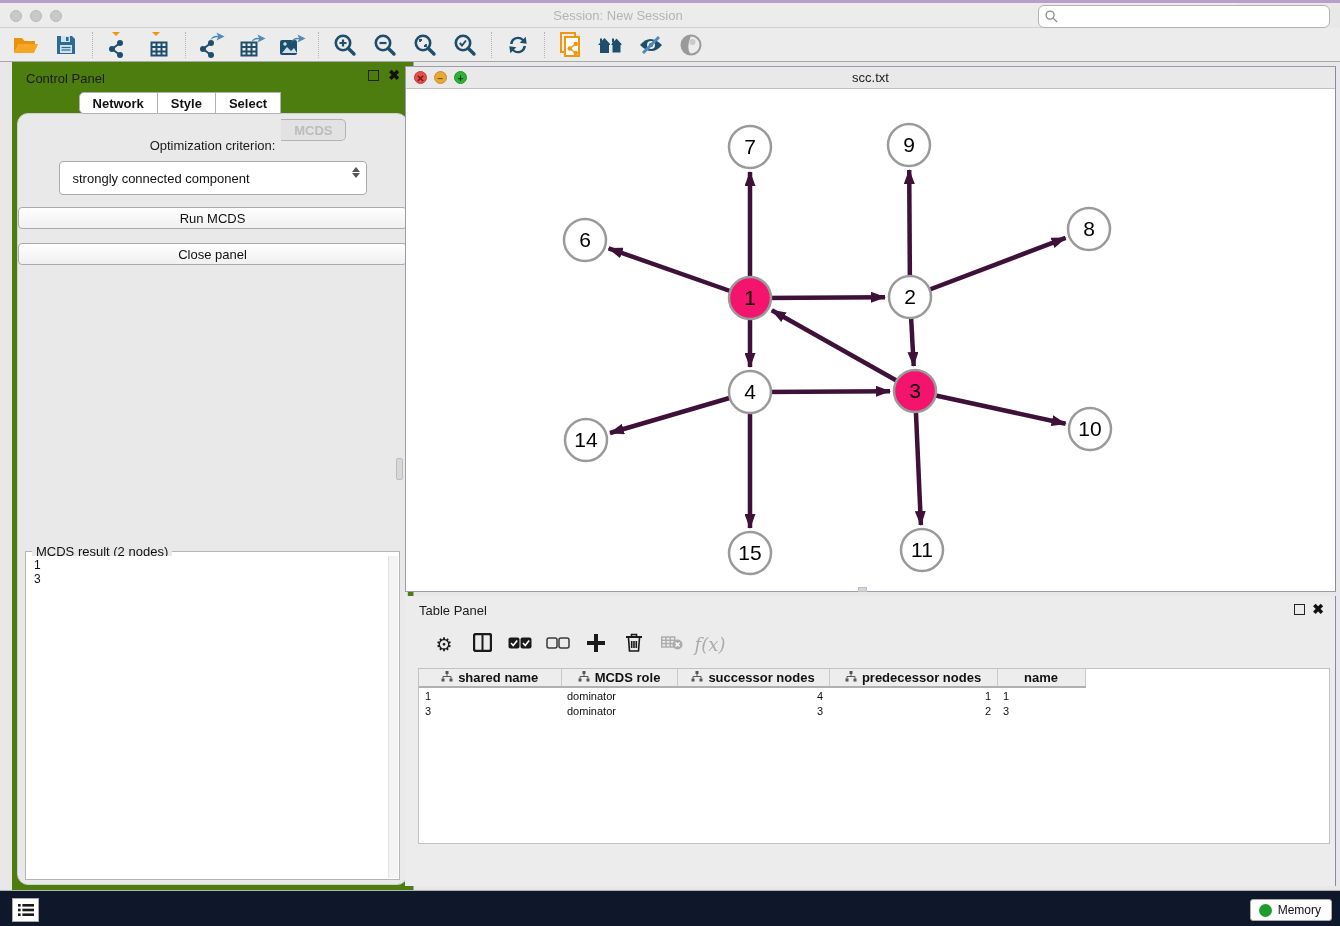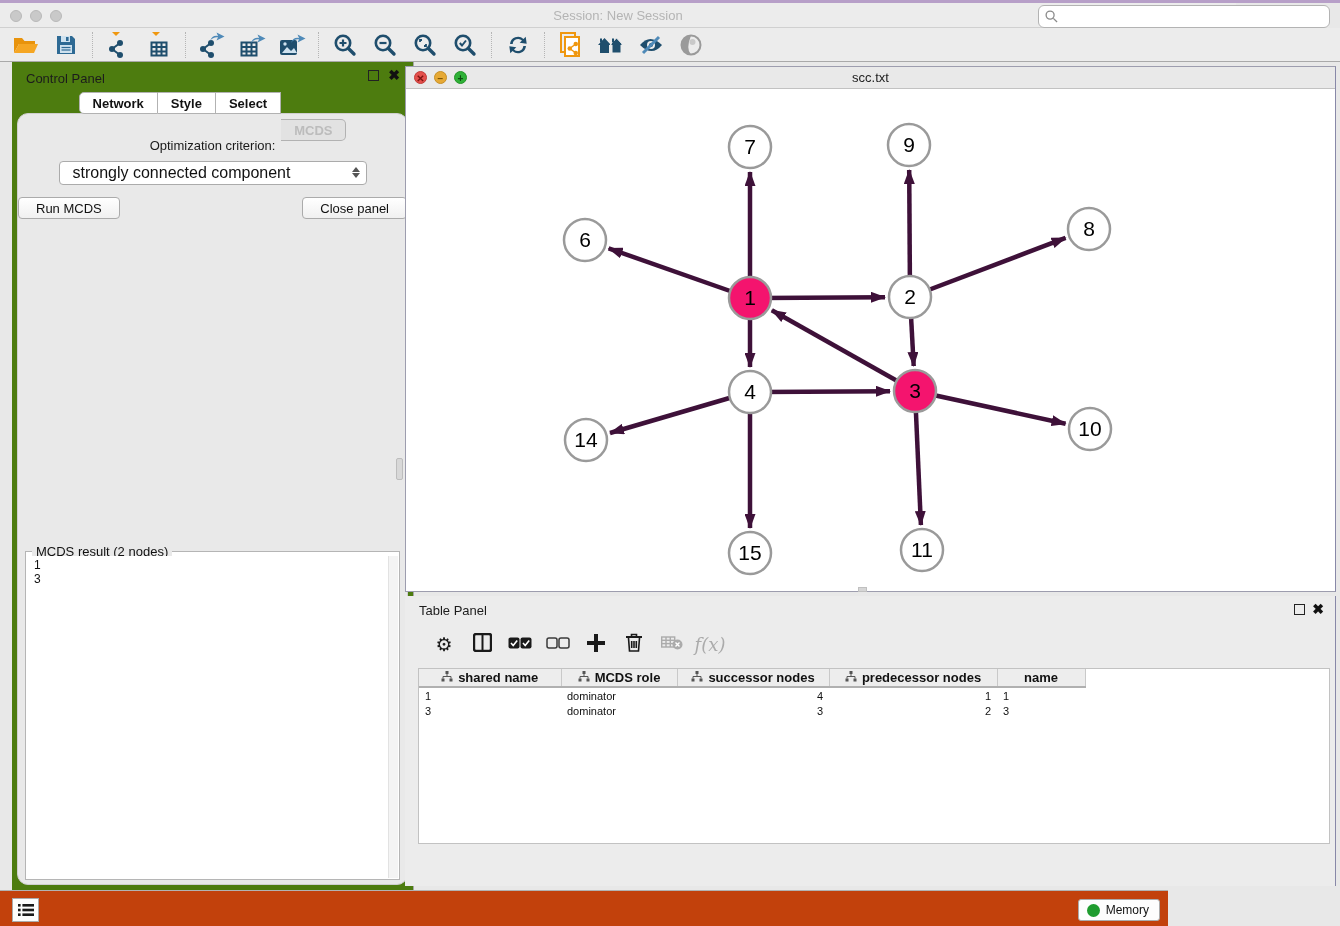--- a/index.html
+++ b/index.html
@@ -30,25 +30,25 @@
   .panel-float { position:absolute; top:8px; width:11px; height:11px; border:1.5px solid #222; background:transparent; }
   .panel-close { position:absolute; top:5px; font-size:14px; font-weight:bold; color:#111; line-height:16px; }
   #cp-float { right:34px; } #cp-close { right:13px; }
   .tabrow { display:flex; justify-content:center; position:relative; z-index:2; }
   .tab { height:22px; padding:0 13px; font-size:13px; font-weight:bold; color:#111; background:#fff; border:1px solid #b2b2b2; border-left-width:0; display:flex; align-items:center; }
   .tab:first-child { border-left-width:1px; border-top-left-radius:5px; border-bottom-left-radius:5px; }
   .tab:last-child { border-top-right-radius:5px; border-bottom-right-radius:5px; }
   .tab.selected { background:#e2e2e2; color:#bcbcbc;margin-top:27px; }
   #cp-body { position:absolute; left:5px; right:5px; top:51px; bottom:5px; background:#e9e9e9; border:1px solid #cfcfcf; border-radius:11px; }
   #opt-label { margin-top:24px; text-align:center; font-size:13px; color:#1a1a1a; }
-  #criterion-select { position:relative; margin:8px auto 0; width:308px; height:24px; background:#fff; border:1px solid #ababab; border-radius:4px; font-size:16px; color:#111; display:flex; align-items:center; padding-left:13px; }
+  #criterion-select { position:relative; margin:8px auto 0; width:308px; height:34px; background:#fff; border:1px solid #ababab; border-radius:4px; font-size:13px; color:#111; display:flex; align-items:center; padding-left:13px; }
   #criterion-stepper { position:absolute; right:5px; top:2px; width:10px; height:16px; display:flex; flex-direction:column; align-items:center; justify-content:center; gap:1px; }
   .stp { width:0; height:0; border-left:4px solid transparent; border-right:4px solid transparent; }
   .stp.up { border-bottom:5px solid #555; } .stp.down { border-top:5px solid #555; }
-  #cp-buttons { margin-top:12px; display:flex; justify-content:space-between; gap:22px; }
+  #cp-buttons { margin-top:12px; display:flex; justify-content:flex-start; gap:14px;flex-direction:column; }
   .push-btn { height:22px; padding:0 17px; font-size:13px; color:#111; background:linear-gradient(#ffffff,#f0f0f0); border:1px solid #ababab; border-radius:4px; }
   #result-group { position:absolute; left:7px; right:7px; top:437px; bottom:4px; border:1px solid #b5b5b5; background:#fff; }
   #result-title { position:absolute; left:6px; top:-8px; background:#e9e9e9; padding:0 4px; font-size:13px; color:#111; }
   #result-text { position:absolute; left:1px; top:4px; right:12px; bottom:1px; background:#fff; font-size:12px; color:#111; padding:2px 0 0 7px; white-space:pre; overflow:hidden; }
   #result-scrollbar { position:absolute; right:1px; top:4px; width:10px; bottom:1px; background:#f4f4f4; border-left:1px solid #e2e2e2; }
   #cp-splitter-grip { position:absolute; left:396px; top:458px; width:7px; height:22px; background:#d8d8d8; border:1px solid #bdbdbd; border-radius:2px; }
 
   
   #net-window { position:absolute; left:405px; top:66px; width:931px; height:526px; background:#fff; border:1px solid #9d9dae; border-right-color:#8888a8; }
   #net-titlebar { position:absolute; left:0; top:0; right:0; height:22px; background:#e9e9e9; border-bottom:1px solid #c2c2c2; }
@@ -71,21 +71,21 @@
   .tpt-glyph { font-size:19px; line-height:1; }
   .fx { font-family:"DejaVu Serif", serif; font-style:italic; font-size:18px; }
   #tp-table-wrap { position:absolute; left:13px; top:72px; right:5px; bottom:42px; background:#fff; border:1px solid #c2c2c2; overflow:hidden; }
   table { border-collapse:collapse; table-layout:fixed; }
   th { background:#ededed; border-right:1px solid #c9c9c9; border-bottom:2px solid #b0b0b0; height:18px; font-size:13px; font-weight:bold; color:#111; text-align:center; overflow:hidden; white-space:nowrap; }
   th .th-inner { display:flex; align-items:center; justify-content:center; gap:5px; }
   td { height:16px; font-size:11px; color:#111; padding:0 6px; overflow:hidden; white-space:nowrap; }
   #tp-tabs { position:absolute; left:0; right:0; bottom:8px; display:flex; justify-content:center; }
 
   
-  #statusbar { position:absolute; left:0; top:890px; width:1168px; height:36px; background:#c2410c; border-top:1px solid #b2b2b2; }
+  #statusbar { position:absolute; left:0; top:890px; width:1340px; height:36px; background:#0f172a; border-top:1px solid #b2b2b2; }
   #list-btn { position:absolute; left:12px; top:7px; width:27px; height:24px; background:#fdfdfd; border:1px solid #ababab; display:flex; align-items:center; justify-content:center; }
   #memory-btn { position:absolute; right:8px; top:8px; height:22px; padding:0 10px 0 8px; background:#fdfdfd; border:1px solid #ababab; border-radius:3px; display:flex; align-items:center; gap:6px; font-size:12px; color:#111; }
   #memory-dot { width:13px; height:13px; border-radius:50%; }
 </style>
 </head>
 <body>
 
 <div id="app">
 
   <div id="top-accent"></div>

